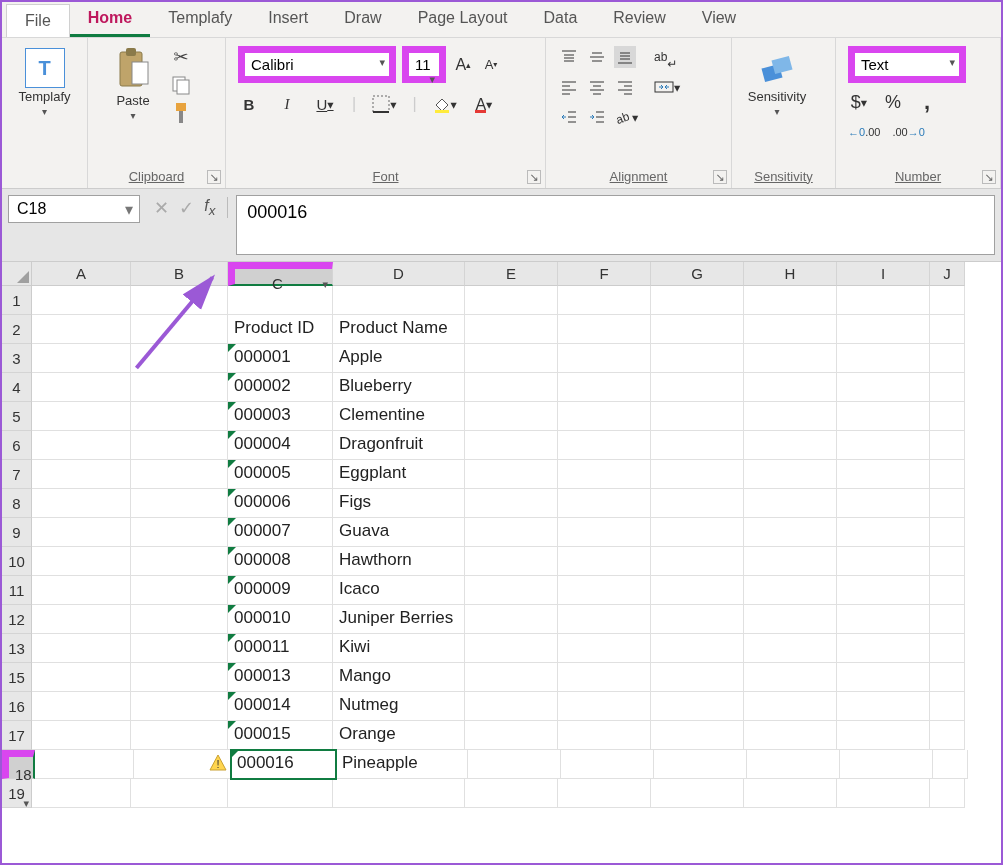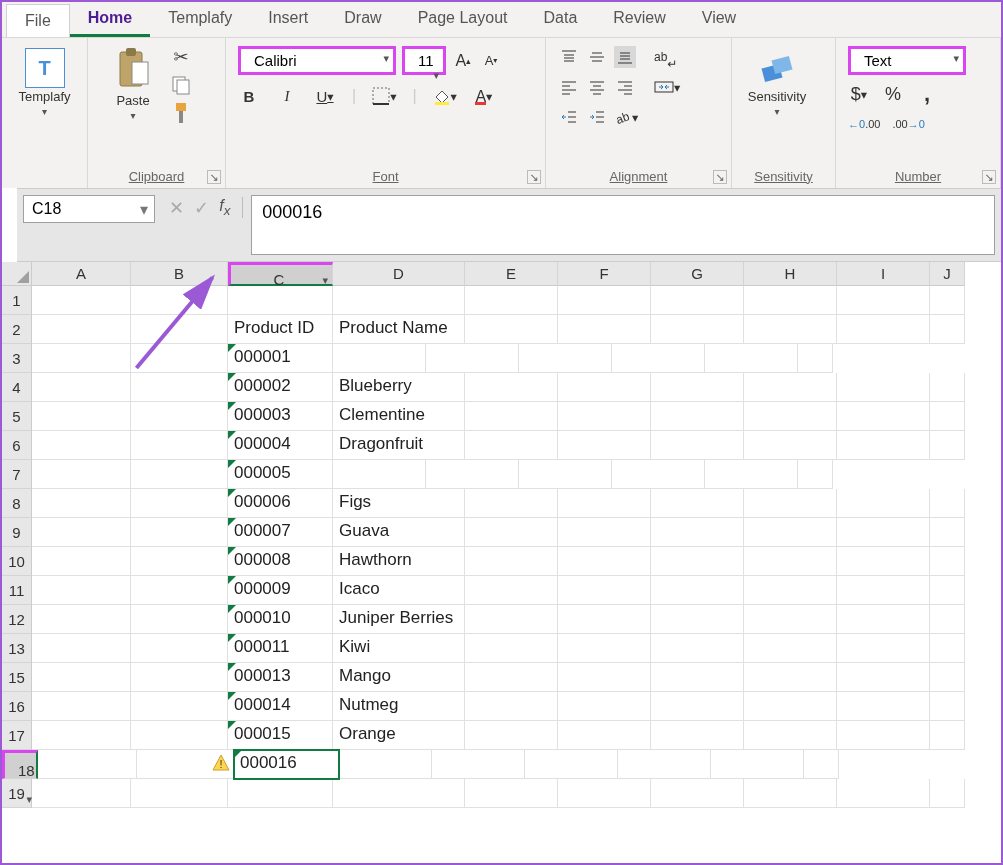--- a/index.html
+++ b/index.html
@@ -2,42 +2,42 @@
 <html><head>
 <meta charset="utf-8">
 <style>
   * { box-sizing: border-box; margin: 0; padding: 0; font-family: 'Segoe UI', Arial, sans-serif; }
   body { width: 1003px; height: 865px; border: 2px solid #9b59d6; background: #fff; overflow: hidden; }
 
   
   .tabs { display: flex; background: #f3f2f0; height: 36px; border-bottom: 1px solid #d8d8d8; }
   .tab { padding: 7px 18px; font-size: 16px; color: #555; cursor: pointer; }
   .tab.file { background: #fff; border: 1px solid #d0d0d0; border-bottom: none; margin: 2px 0 0 4px; }
-  .tab.active { color: #4c1d95; font-weight: 600; border-bottom: 3px solid #107c41; }
+  .tab.active { color: #be185d; font-weight: 600; border-bottom: 3px solid #107c41; }
   
   
   .ribbon { display: flex; background: #f3f2f0; height: 150px; }
   .group { display: flex; flex-direction: column; border-right: 1px solid #d8d8d8; padding: 6px 10px 2px 10px; position: relative; }
   .group-body { flex: 1; display: flex; align-items: flex-start; }
   .group-label { text-align: center; font-size: 13px; color: #666; height: 20px; display:flex; align-items:center; justify-content:center; gap:6px;text-decoration:underline; }
   .dlg-launch { font-size: 11px; color:#666; border:1px solid #bbb; width:14px; height:14px; display:flex; align-items:center; justify-content:center; position:absolute; right:4px; bottom:4px; }
 
   .big-btn { display:flex; flex-direction:column; align-items:center; width:70px; padding:4px; gap:2px; }
   .big-btn .lbl { font-size:13px; color:#333; line-height:1.1; text-align:center; }
   .big-btn .chev { font-size:10px; color:#555; }
   .ico { display:inline-flex; align-items:center; justify-content:center; }
 
   .col { display:flex; flex-direction:column; gap:6px; padding:2px; }
   .row { display:flex; gap:6px; align-items:center; }
   .rbtn { display:flex; align-items:center; justify-content:center; min-width:22px; height:22px; font-size:15px; color:#333; }
-  .sel { border:3px solid #d946ef; background:#fff; padding:3px 18px 3px 13px; font-size:15px; position:relative; }
+  .sel { border:7px solid #d946ef; background:#fff; padding:3px 18px 3px 6px; font-size:15px; position:relative; }
   .sel::after { content:'▾'; position:absolute; right:4px; font-size:11px; color:#555; }
 
   
-  .fbar { display:flex; background:#e6e6e6; border-top:1px solid #ccc; border-bottom:1px solid #ccc; height:74px;margin-left:15px; }
+  .fbar { display:flex; background:#e6e6e6; border-top:1px solid #ccc; border-bottom:1px solid #ccc; height:74px; }
   .namebox { width:132px; background:#fff; border:1px solid #a0a0a0; margin:6px; padding:4px 8px; font-size:16px; height:28px; position:relative; }
   .namebox::after { content:'▾'; position:absolute; right:6px; color:#777; }
   .fbar-mid { display:flex; align-items:flex-start; gap:10px; padding:8px; color:#888; }
   .fbar-btn { font-size:18px; color:#aaa; }
   .fx { font-style:italic; font-size:16px; color:#555; border-right:1px solid #bbb; padding-right:12px; }
   .fval { flex:1; background:#fff; border:1px solid #a0a0a0; margin:6px 6px 6px 0; padding:6px 10px; font-size:18px; }
 
   
   .sheet { position:relative; }
   .corner { position:absolute; left:0; top:0; width:30px; height:24px; background:#e7e7e7; border-right:1px solid #ccc; border-bottom:1px solid #ccc; }
@@ -387,20 +387,21 @@
         <div class="cell cG"></div>
         <div class="cell cH"></div>
         <div class="cell cI"></div>
         <div class="cell cJ"></div>
       </div>
       <div class="srow">
         <div class="rowhdr">3</div>
         <div class="cell cA"></div>
         <div class="cell cB"></div>
         <div class="cell cC">000001<span class="gtri"></span></div>
+        <div class="cell cD">Apple</div>
         <div class="cell cE"></div>
         <div class="cell cF"></div>
         <div class="cell cG"></div>
         <div class="cell cH"></div>
         <div class="cell cI"></div>
         <div class="cell cJ"></div>
       </div>
       <div class="srow">
         <div class="rowhdr">4</div>
         <div class="cell cA"></div>
@@ -438,20 +439,21 @@
         <div class="cell cG"></div>
         <div class="cell cH"></div>
         <div class="cell cI"></div>
         <div class="cell cJ"></div>
       </div>
       <div class="srow">
         <div class="rowhdr">7</div>
         <div class="cell cA"></div>
         <div class="cell cB"></div>
         <div class="cell cC">000005<span class="gtri"></span></div>
+        <div class="cell cD">Eggplant</div>
         <div class="cell cE"></div>
         <div class="cell cF"></div>
         <div class="cell cG"></div>
         <div class="cell cH"></div>
         <div class="cell cI"></div>
         <div class="cell cJ"></div>
       </div>
       <div class="srow">
         <div class="rowhdr">8</div>
         <div class="cell cA"></div>
@@ -570,20 +572,21 @@
         <div class="cell cJ"></div>
       </div>
       <div class="srow">
         <div class="rowhdr sel">18</div>
         <div class="cell cA"></div>
         <div class="cell cB"></div>
         <div class="cell cC active">000016<span class="gtri"></span><span class="warn-ico"><svg width="18" height="18" viewBox="0 0 18 18">
               <path d="M9 1 L17 16 L1 16 Z" fill="#ffd54f" stroke="#c9a030"></path>
               <text x="9" y="14" text-anchor="middle" font-size="11" fill="#333">!</text>
             </svg></span></div>
+        <div class="cell cD">Pineapple</div>
         <div class="cell cE"></div>
         <div class="cell cF"></div>
         <div class="cell cG"></div>
         <div class="cell cH"></div>
         <div class="cell cI"></div>
         <div class="cell cJ"></div>
       </div>
       <div class="srow">
         <div class="rowhdr">19</div>
         <div class="cell cA"></div>

